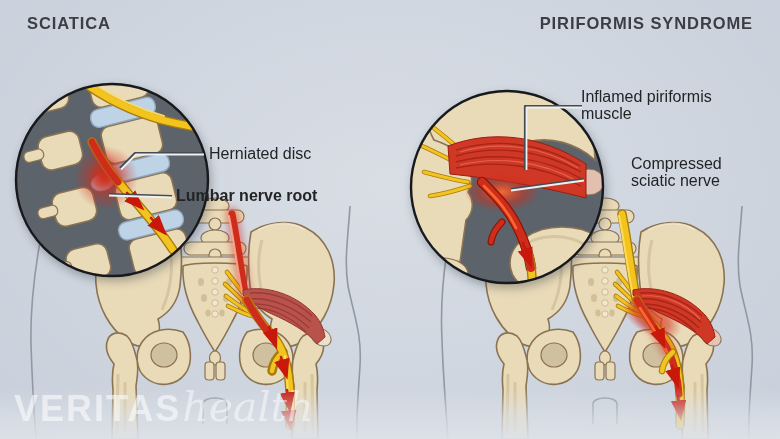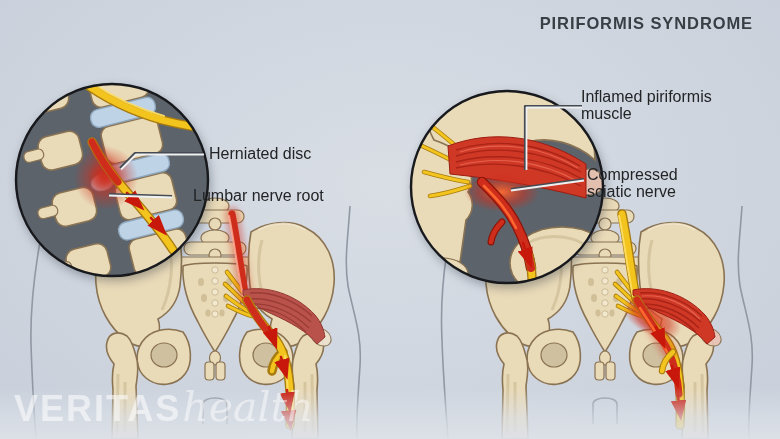--- a/index.html
+++ b/index.html
@@ -12,23 +12,23 @@
   .panel-title{
     position:absolute;top:14px;font-size:16.5px;font-weight:700;
     letter-spacing:.9px;color:var(--title);
   }
   #title-left{left:27px;}
   #title-right{right:27px;text-align:right;}
   .callout{
     position:absolute;font-size:16px;line-height:1.06;color:var(--label);
   }
   #lbl-herniated{left:209px;top:146px;width:160px;}
-  #lbl-lumbar{left:193px;top:188px;width:190px;}
+  #lbl-lumbar{left:176px;top:188px;width:190px;font-weight:bold;}
   #lbl-inflamed{left:581px;top:89px;width:172px;}
-  #lbl-compressed{left:587px;top:167px;width:132px;}
+  #lbl-compressed{left:587px;top:156px;width:132px;padding-left:44px;}
   .watermark{
     position:absolute;left:14px;top:383px;white-space:nowrap;z-index:5;
     pointer-events:none;
   }
   .wm-brand{
     font-size:36px;font-weight:700;letter-spacing:2px;
     color:var(--watermark);
   }
   .wm-script{
     font-family:"DejaVu Serif",serif;font-style:italic;font-size:41px;
@@ -315,20 +315,21 @@
         <polyline class="leadD" points="192,106 135,106 135,170"></polyline>
         <polyline class="leadL" points="192,107.5 136.5,107.5 136.5,170"></polyline>
       </g>
       <g>
         <polyline class="leadD" points="194,179 121,189"></polyline>
         <polyline class="leadL" points="194,180.5 121,190.5"></polyline>
       </g>
     </g>
   </svg>
 
+  <div class="panel-title" id="title-left">SCIATICA</div>
   <div class="panel-title" id="title-right">PIRIFORMIS SYNDROME</div>
 
   <div class="callout" id="lbl-herniated">Herniated disc</div>
   <div class="callout" id="lbl-lumbar">Lumbar nerve root</div>
   <div class="callout" id="lbl-inflamed">Inflamed piriformis muscle</div>
   <div class="callout" id="lbl-compressed">Compressed sciatic nerve</div>
 
   <div class="watermark">
     <span class="wm-brand">VERITAS</span><span class="wm-script">health</span>
   </div>

